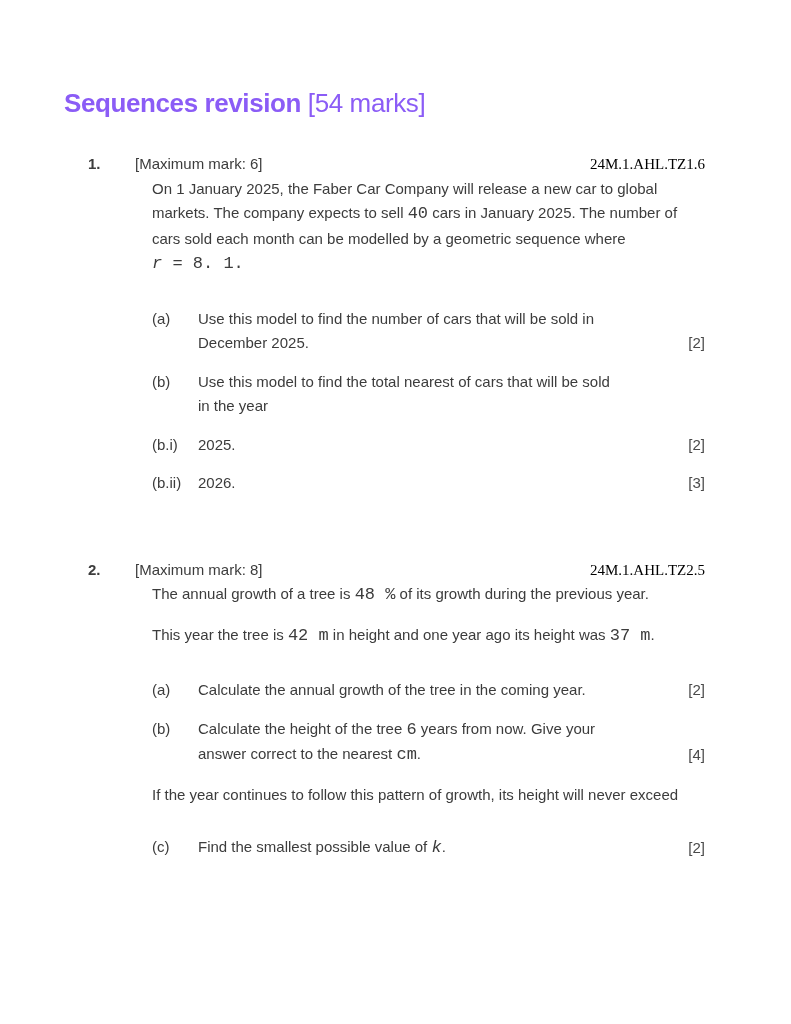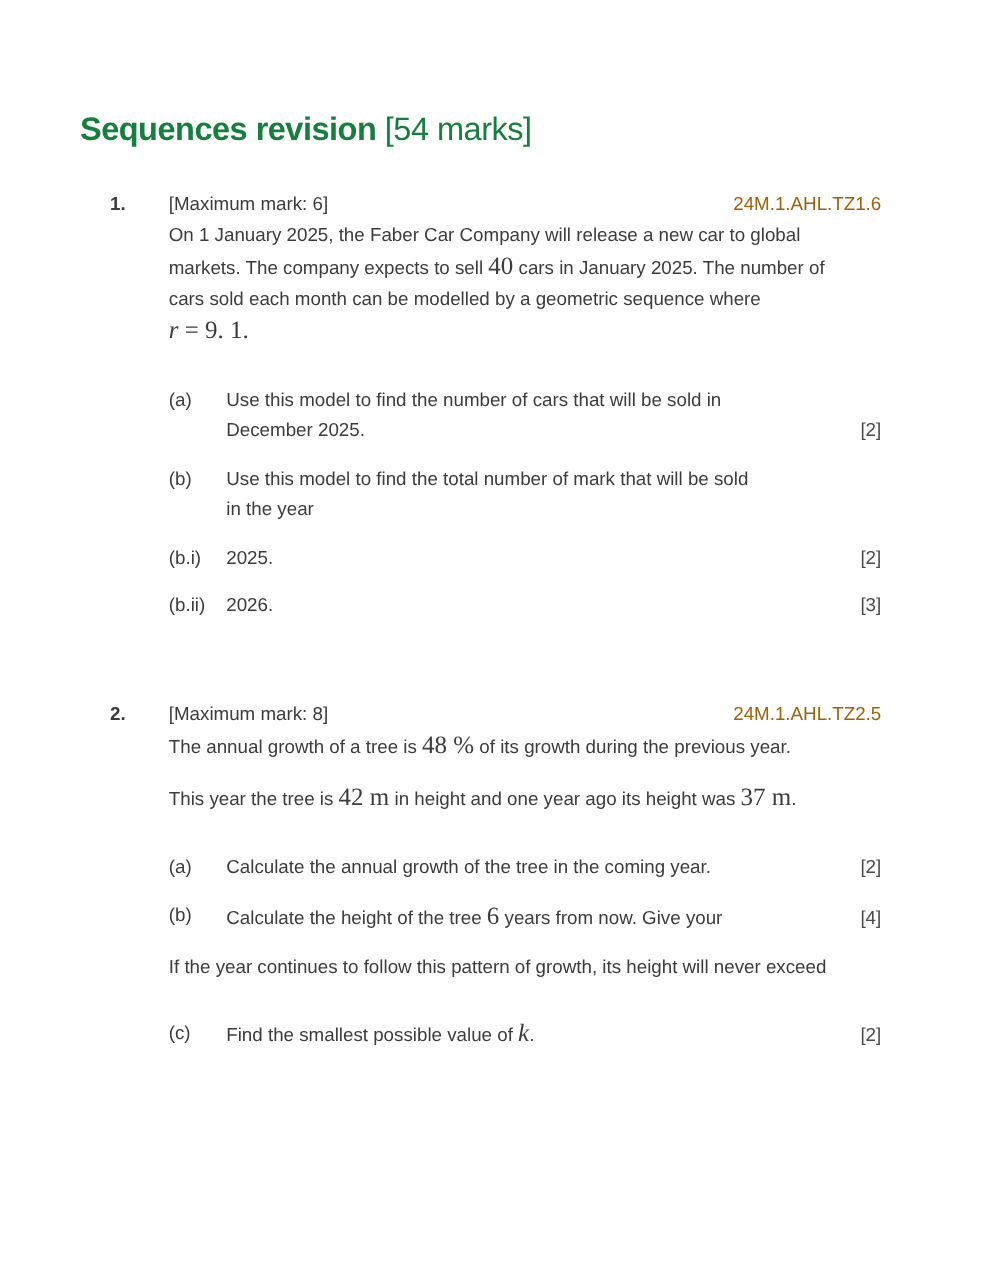--- a/index.html
+++ b/index.html
@@ -9,37 +9,37 @@
     width:791px; height:1024px;
     background:#ffffff;
     font-family:"Liberation Sans","DejaVu Sans",sans-serif;
     color:#3c3c3c;
     overflow:hidden;
   }
   .page-inner { padding:86px 86px 0 64px; }
 
   .title {
     font-size:26px; line-height:34px;
-    color:#15803d; font-weight:600;
+    color:#8b5cf6; font-weight:600;
     letter-spacing:-0.4px;
     white-space:nowrap;
   }
   .title .title-marks { font-weight:400; }
 
   .question { margin-left:24px; margin-top:32px; font-size:15px; }
   .question.q2 { margin-top:62px; }
 
   .q-header { display:flex; line-height:24.5px; }
   .q-num { font-weight:700; width:47px; flex:none; }
   .q-maxmark { }
-  .q-ref { margin-left:auto; color:#a16207; }
+  .q-ref { margin-left:auto; color:#000000;font-family:Liberation Serif, serif; }
 
-  .q-body { margin-left:47px; }
+  .q-body { margin-left:64px; }
   .line { line-height:24.5px; }
-  .math { font-family:Liberation Serif, serif; font-size:20px; }
+  .math { font-family:Liberation Mono, monospace; font-size:17px; }
   .math.var { font-style:italic; }
 
   .intro-para { margin-top:15px; }
   .intro-para.first { margin-top:0; }
 
   .parts { margin-top:30px; }
   .parts.parts2 { margin-top:28px; }
   .part { display:flex; margin-top:14px; align-items:flex-start; }
   .part.first { margin-top:0; }
   .part-label { width:46px; flex:none; line-height:24.5px; }
@@ -63,35 +63,35 @@
       <div class="q-header">
         <span class="q-num">1.</span>
         <span class="q-maxmark">[Maximum mark: 6]</span>
         <span class="q-ref">24M.1.AHL.TZ1.6</span>
       </div>
       <div class="q-body">
         <div class="intro-para first">
             <div class="line"><span class="text">On 1 January 2025, the Faber Car Company will release a new car to global</span></div>
             <div class="line"><span class="text">markets. The company expects to sell </span><span class="math">40</span><span class="text"> cars in January 2025. The number of</span></div>
             <div class="line"><span class="text">cars sold each month can be modelled by a geometric sequence where</span></div>
-            <div class="line"><span class="math var">r</span><span class="math"> = 9. 1.</span></div>
+            <div class="line"><span class="math var">r</span><span class="math"> = 8. 1.</span></div>
           </div>
         <div class="parts">
           <div class="part first">
             <span class="part-label">(a)</span>
             <div class="part-text">
                 <div class="line"><span class="text">Use this model to find the number of cars that will be sold in</span></div>
                 <div class="line"><span class="text">December 2025.</span></div>
               </div>
             <span class="part-marks">[2]</span>
           </div>
           <div class="part">
             <span class="part-label">(b)</span>
             <div class="part-text">
-                <div class="line"><span class="text">Use this model to find the total number of mark that will be sold</span></div>
+                <div class="line"><span class="text">Use this model to find the total nearest of cars that will be sold</span></div>
                 <div class="line"><span class="text">in the year</span></div>
               </div>
             <span class="part-marks"></span>
           </div>
           <div class="part">
             <span class="part-label">(b.i)</span>
             <div class="part-text">
                 <div class="line"><span class="text">2025.</span></div>
               </div>
             <span class="part-marks">[2]</span>
@@ -125,20 +125,21 @@
             <span class="part-label">(a)</span>
             <div class="part-text">
                 <div class="line"><span class="text">Calculate the annual growth of the tree in the coming year.</span></div>
               </div>
             <span class="part-marks">[2]</span>
           </div>
           <div class="part">
             <span class="part-label">(b)</span>
             <div class="part-text">
                 <div class="line"><span class="text">Calculate the height of the tree </span><span class="math">6</span><span class="text"> years from now. Give your</span></div>
+                <div class="line"><span class="text">answer correct to the nearest </span><span class="math">cm</span><span class="text">.</span></div>
               </div>
             <span class="part-marks">[4]</span>
           </div>
         </div>
         <div class="note">
             <div class="line"><span class="text">If the year continues to follow this pattern of growth, its height will never exceed</span></div>
           </div>
         <div class="parts parts2">
           <div class="part first">
             <span class="part-label">(c)</span>

